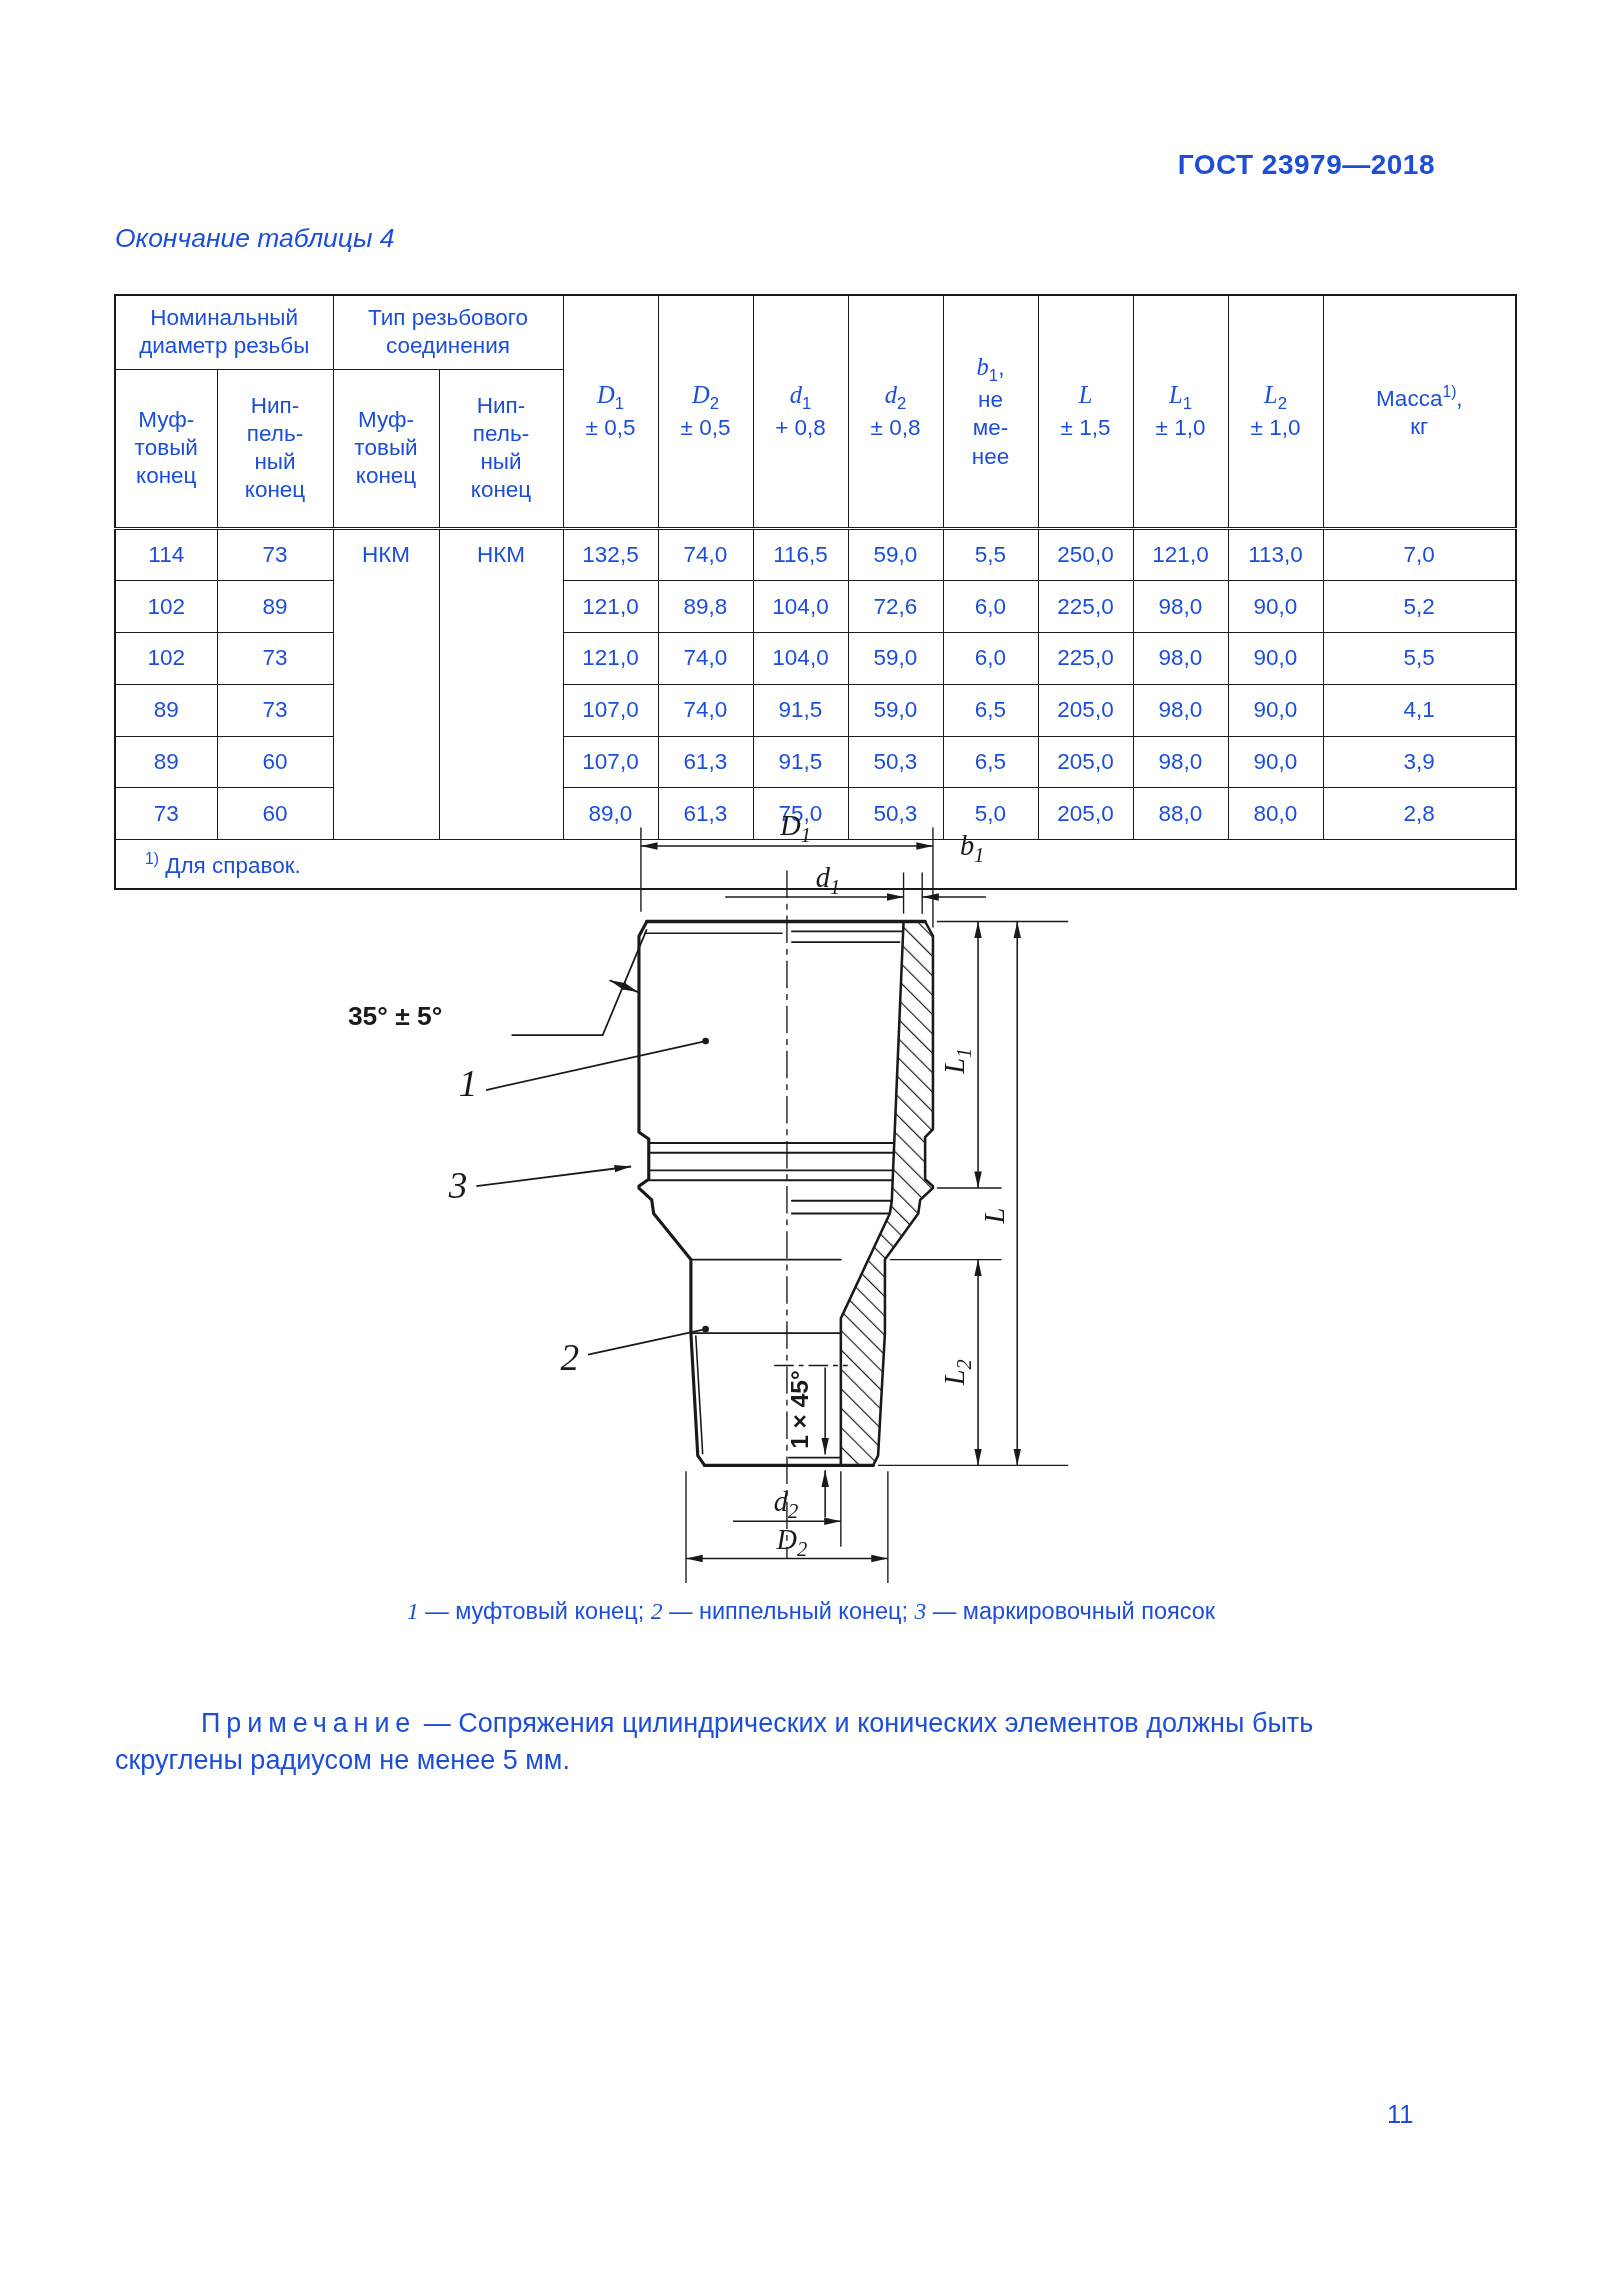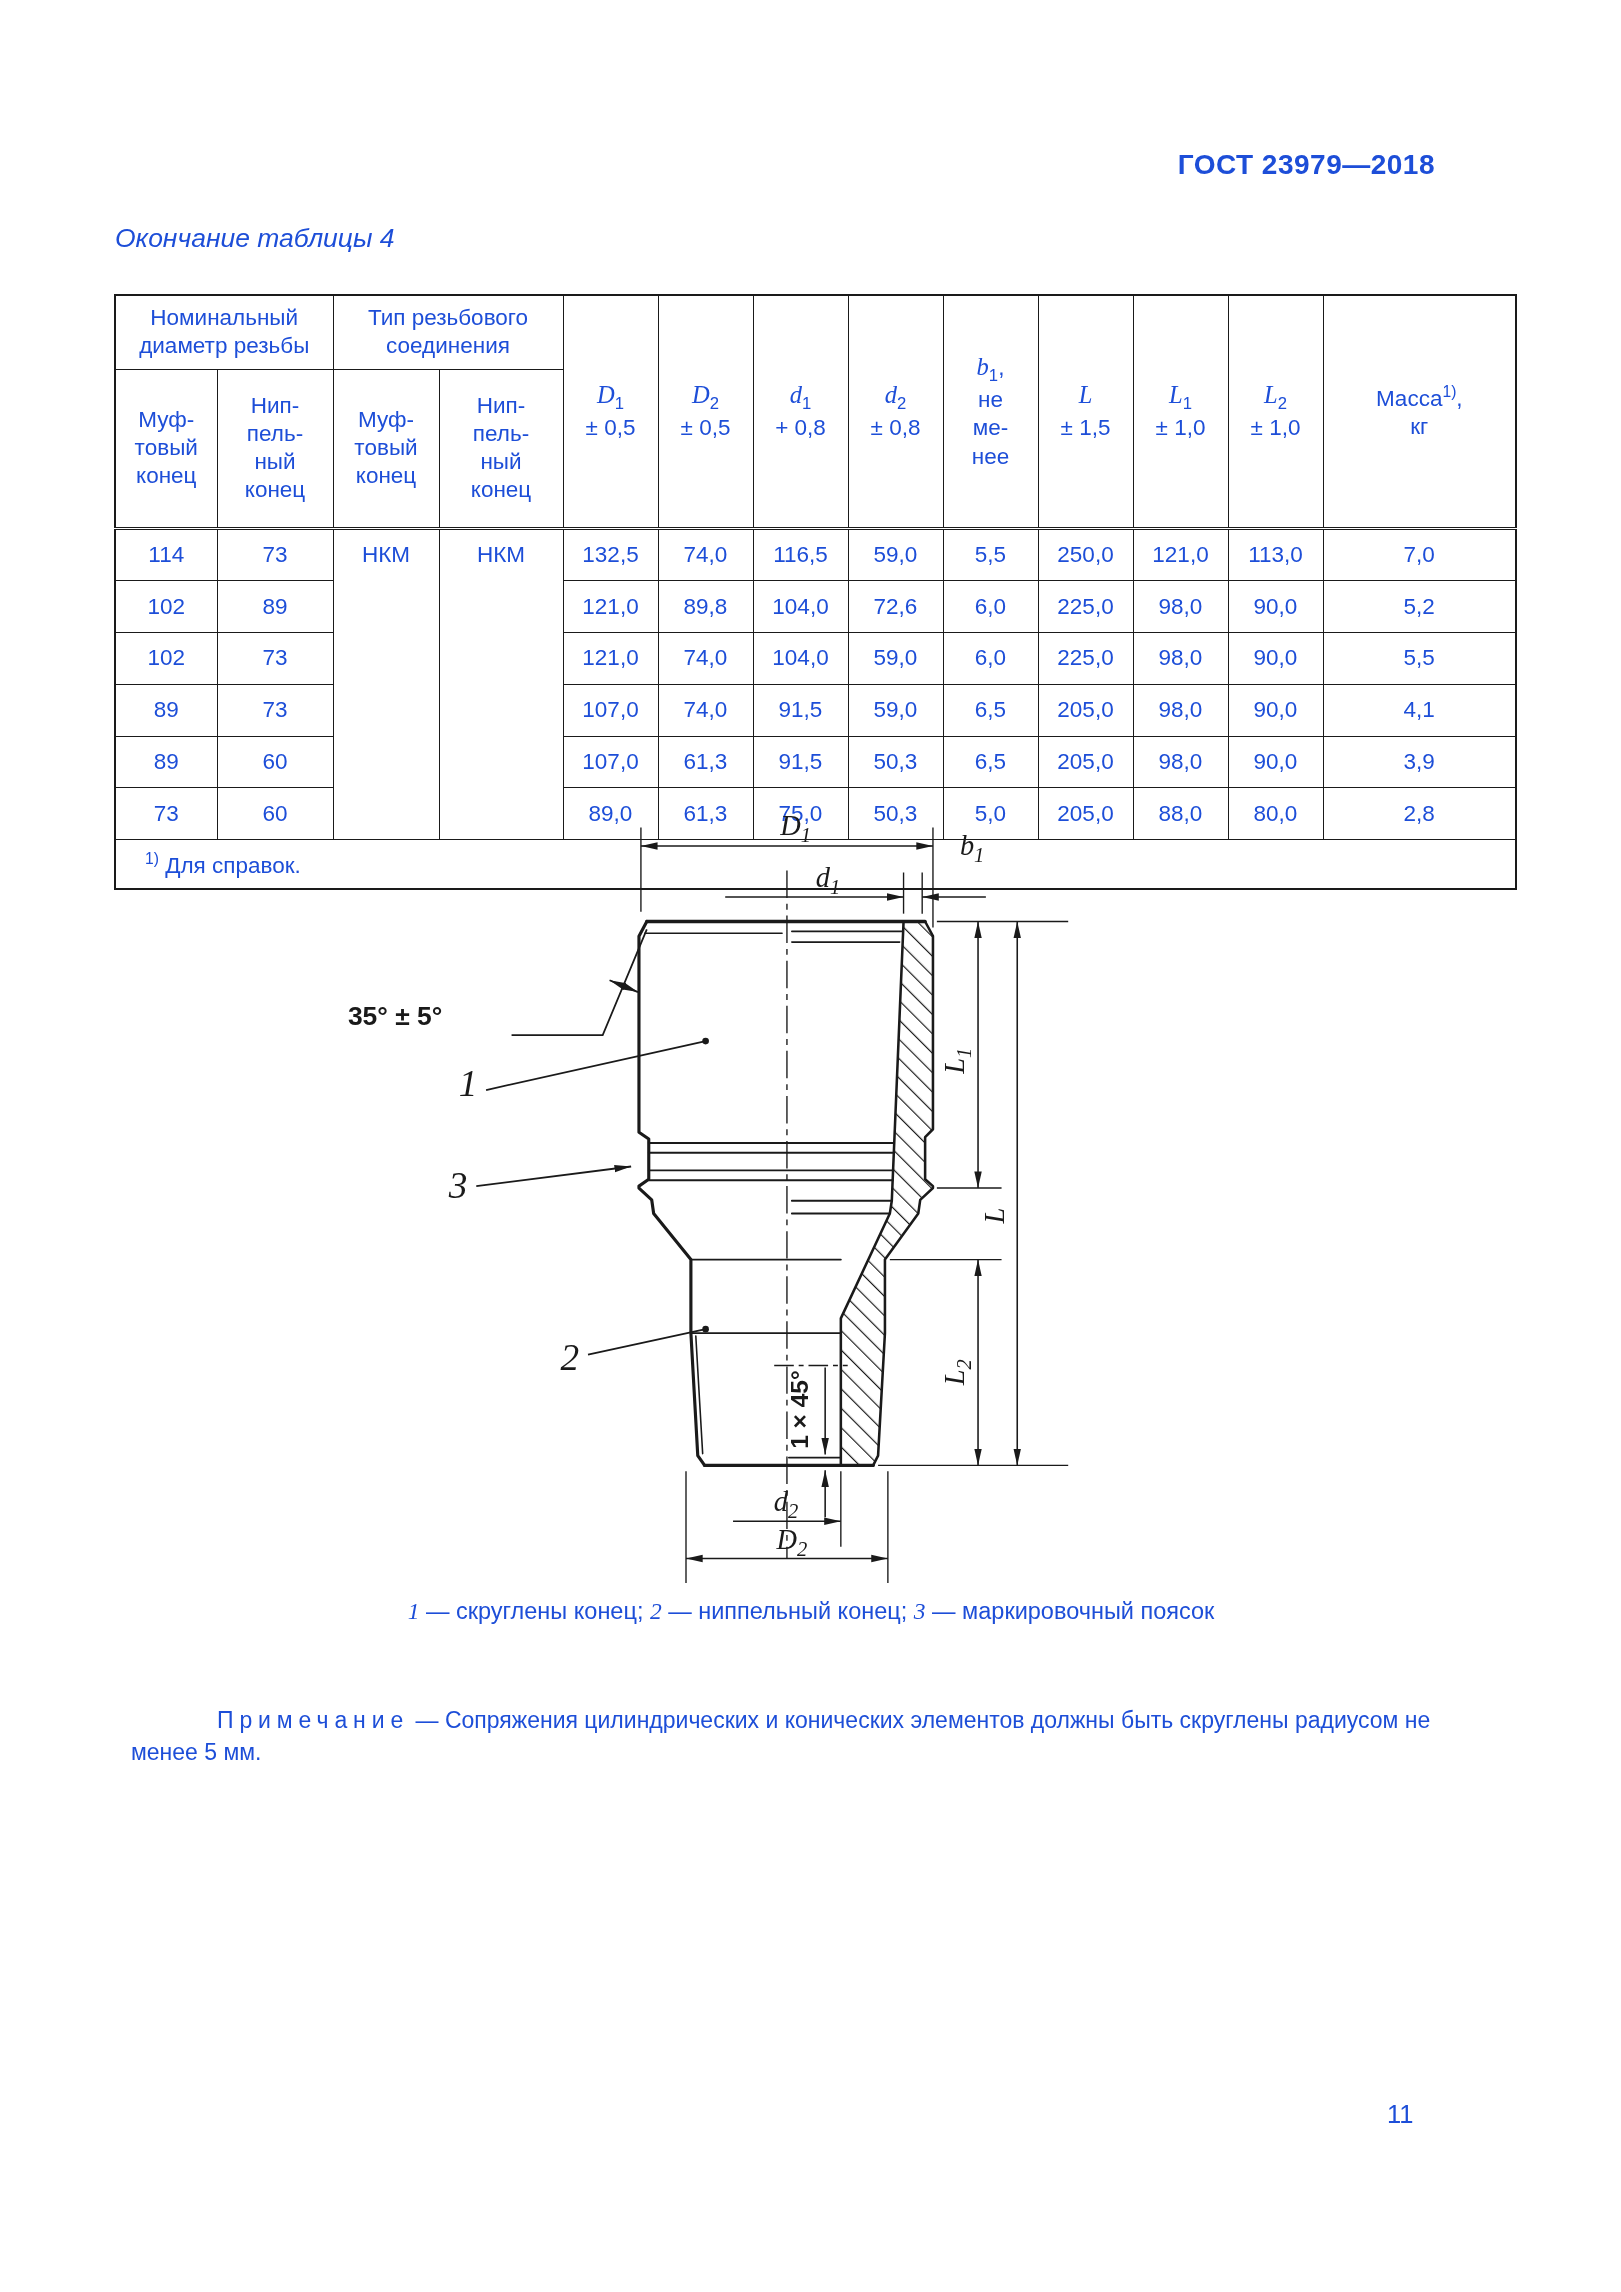--- a/index.html
+++ b/index.html
@@ -46,22 +46,22 @@
   .dimsub{font-size:21px;}
   .callout{font-family:"Liberation Serif",serif;font-style:italic;font-size:38px;}
   .angletxt{font-size:27px;font-weight:bold;font-family:"Liberation Sans",sans-serif;}
   .chamtxt{font-size:25px;font-weight:bold;font-family:"Liberation Sans",sans-serif;}
   .fig-caption{
     position:absolute;top:1598px;left:115px;width:1392px;text-align:center;
     font-size:23.5px;
   }
   .fig-caption .it{font-style:italic;font-family:"Liberation Serif",serif;}
   .note{
-    position:absolute;top:1705px;left:131px;width:1318px;
-    font-size:23px;line-height:1.38;text-indent:86px;
+    position:absolute;top:1705px;left:115px;width:1318px;
+    font-size:27px;line-height:1.38;text-indent:86px;
   }
   .note .note-label{letter-spacing:5.9px;}
   .fig-label{
     position:absolute;top:1933px;left:115px;width:1294px;text-align:center;
     font-size:24.5px;
   }
   .page-num{
     position:absolute;top:2056px;left:1387px;font-size:25.5px;margin-top:44px;
   }
 </style>
@@ -302,21 +302,21 @@
     <text class="dimtxt" text-anchor="middle" x="508" y="780"><tspan>D</tspan><tspan class="dimsub" dy="7">2</tspan></text>
     <text class="angletxt" x="55" y="246">35° ± 5°</text>
     <text class="chamtxt" text-anchor="middle" transform="translate(524,638) rotate(-90)">1 × 45°</text>
     <text class="callout" x="168" y="318">1</text>
     <text class="callout" x="158" y="422">3</text>
     <text class="callout" x="272" y="598">2</text>
   </svg>
   </div>
 
   <div class="fig-caption">
-    <span class="it">1</span><span> — скруглены конец; </span><span class="it">2</span><span> — ниппельный конец; </span><span class="it">3</span><span> — маркировочный поясок</span>
+    <span class="it">1</span><span> — муфтовый конец; </span><span class="it">2</span><span> — ниппельный конец; </span><span class="it">3</span><span> — маркировочный поясок</span>
   </div>
 
   <div class="note">
     <span class="note-label">Примечание</span><span> — Сопряжения цилиндрических и конических элементов должны быть скруглены радиусом не менее 5 мм.</span>
   </div>
 
 
   <div class="page-num">11</div>
 
 </div>

